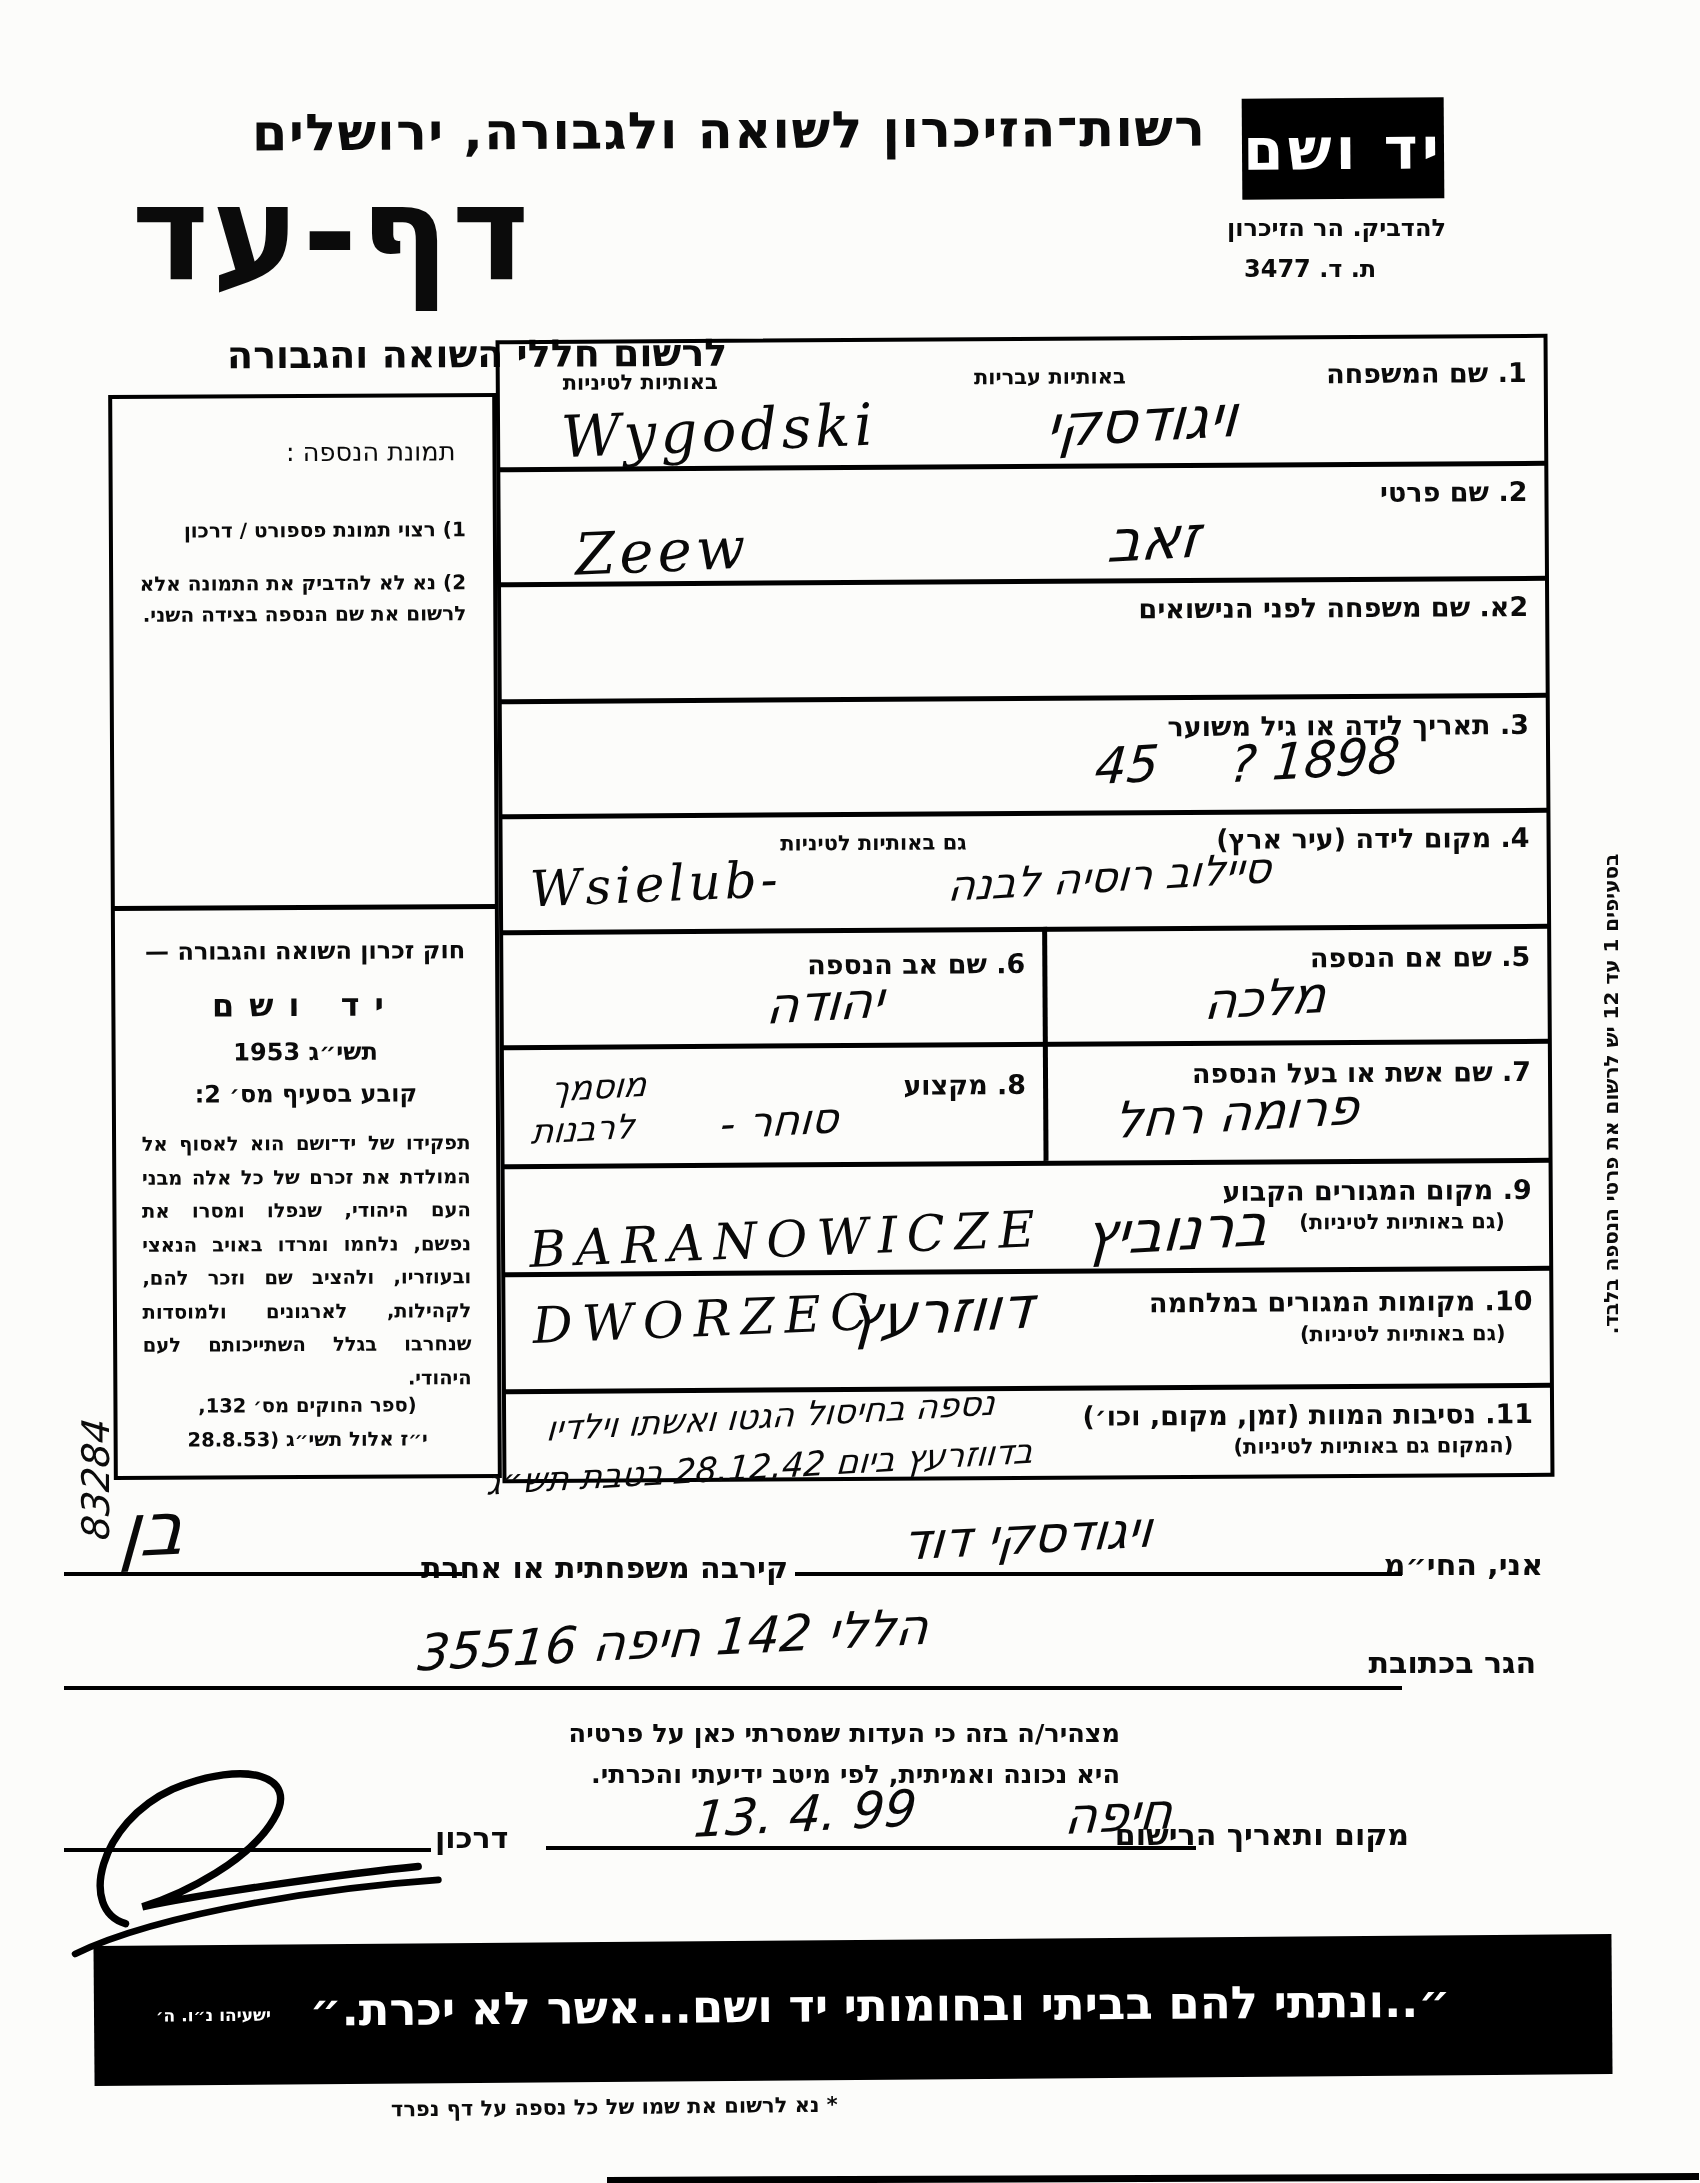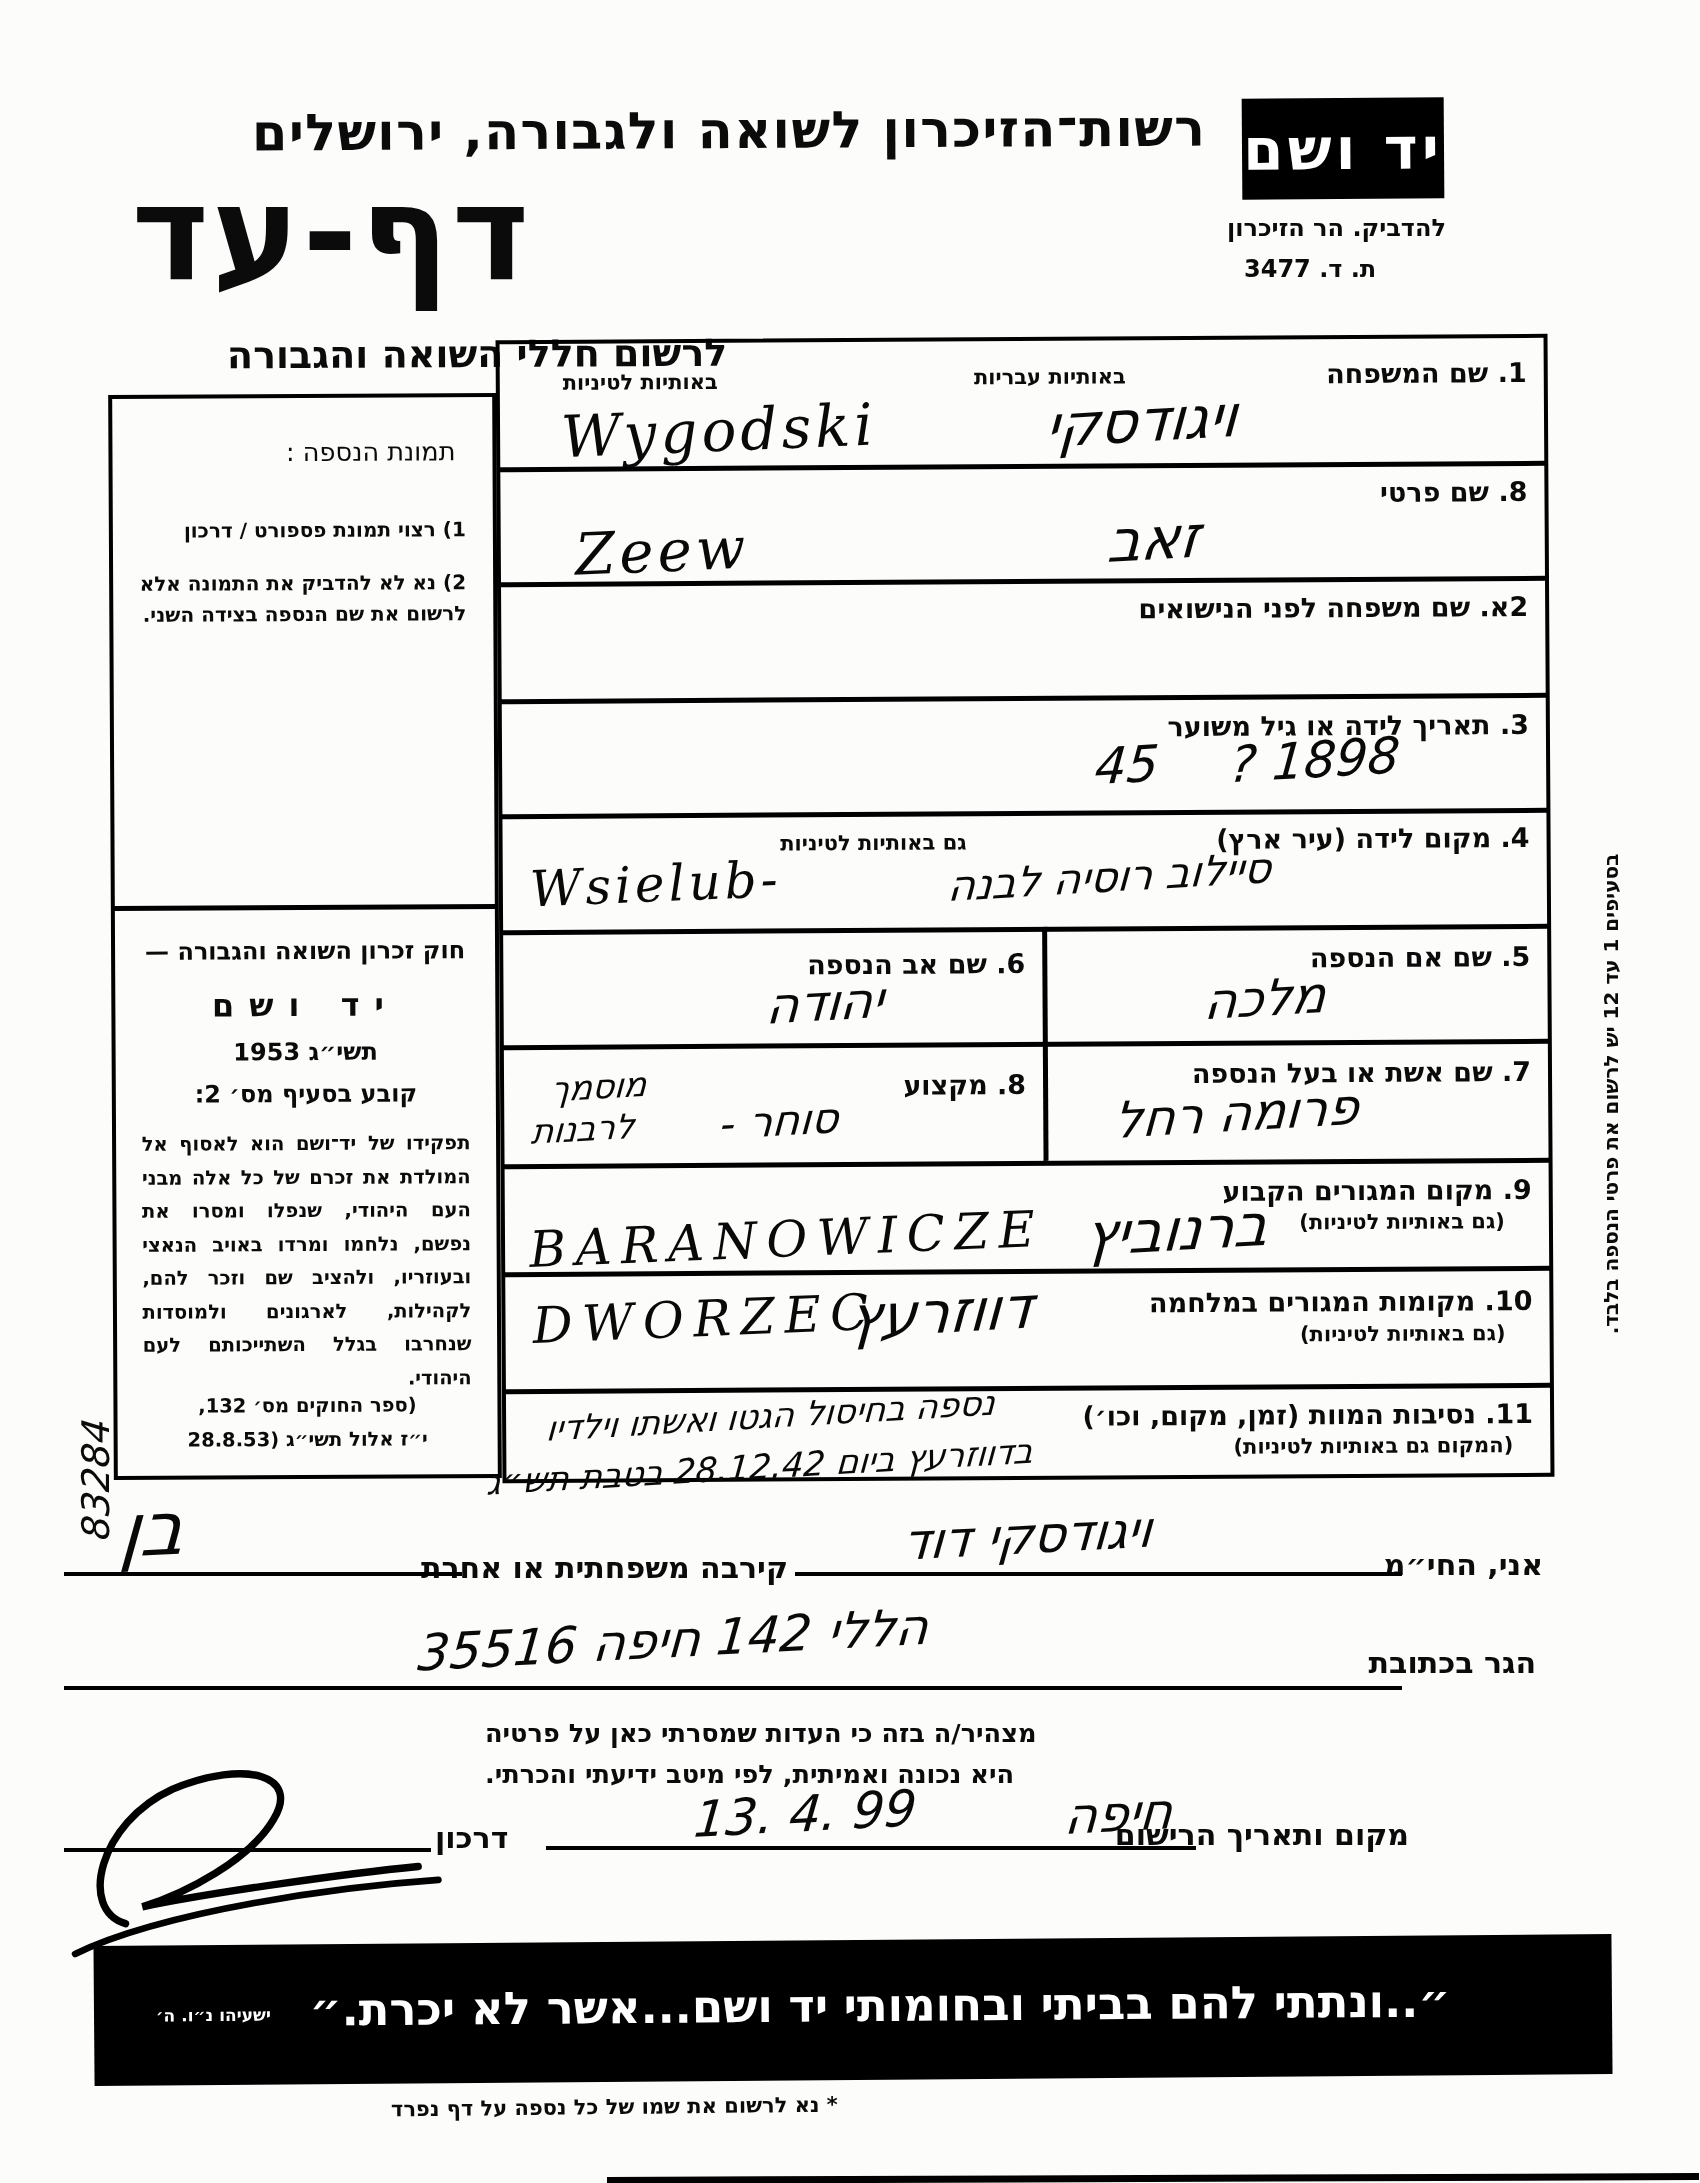--- a/index.html
+++ b/index.html
@@ -38,21 +38,21 @@
   .law-line1{position:absolute;top:539px;width:100%;text-align:center;font-size:24px;font-weight:bold;}
   .law-line2{position:absolute;top:588px;width:100%;text-align:center;font-size:32px;font-weight:bold;letter-spacing:15px;}
   .law-line3{position:absolute;top:640px;width:100%;text-align:center;font-size:24px;font-weight:bold;}
   .law-line4{position:absolute;top:682px;width:100%;text-align:center;font-size:24px;font-weight:bold;}
   .law-body{position:absolute;top:729px;right:25.6px;left:25.6px;font-size:19.5px;font-weight:bold;line-height:1.72;text-align:justify;}
   .law-cit1{position:absolute;top:996px;width:100%;text-align:center;font-size:19.5px;font-weight:bold;}
   .law-cit2{position:absolute;top:1030px;width:100%;text-align:center;font-size:19.5px;font-weight:bold;}
   
   .decl-label{position:absolute;font-size:30px;font-weight:bold;white-space:nowrap;}
   .uline{position:absolute;height:4px;background:#000;}
-  .statement{position:absolute;right:535px;top:1713px;width:681px;text-align:left;font-size:25.6px;font-weight:bold;line-height:1.6;}
+  .statement{position:absolute;right:581px;top:1713px;width:681px;text-align:right;font-size:25.6px;font-weight:bold;line-height:1.6;}
   
   .banner{top:1940px;left:94px;width:1518px;height:140px;background:#000;transform:rotate(-0.45deg);}
   .banner-quote{position:absolute;top:50%;left:101px;right:47px;transform:translateY(-58%);color:#fff;
     font-size:45px;font-weight:bold;text-align:center;white-space:nowrap;}
   .banner-attr{position:absolute;top:50%;left:15px;transform:translateY(-50%);color:#fff;font-size:17px;font-weight:bold;white-space:nowrap;margin-left:47px;}
   .footer-note{top:2095px;right:863px;font-size:21px;font-weight:bold;white-space:nowrap;transform:rotate(-0.6deg);}
   
   .vnote{top:1082px;left:1173px;width:876px;text-align:center;font-size:20px;font-weight:bold;white-space:nowrap;
     transform:rotate(-90deg);}
   .corner-num{top:1459px;left:3.4px;width:182px;height:40px;text-align:center;font-size:38px;font-style:italic;
@@ -99,21 +99,21 @@
   <div class="hline" style="top:928px"></div>
   <div class="hline" style="top:1045px"></div>
   <div class="vline" style="left:539px;top:586px;height:234px"></div>
 
   <div class="flabel" style="top:19px;right:17px">1. שם המשפחה</div>
   <div class="fsub" style="top:24px;right:418px">באותיות עבריות</div>
   <div class="fsub" style="top:27px;right:826px">באותיות לטיניות</div>
   <div class="hw-he hw-xl" style="top:47px;left:546px">ויגודסקי</div>
   <div class="hw-lat hw-xl" style="top:54px;left:61px">Wygodski</div>
 
-  <div class="flabel" style="top:138px;right:17px">8. שם פרטי</div>
+  <div class="flabel" style="top:138px;right:17px">2. שם פרטי</div>
   <div class="hw-he hw-xl" style="top:165px;left:607px">זאב</div>
   <div class="hw-lat hw-xl" style="top:174px;left:74px">Zeew</div>
 
   <div class="flabel" style="top:253px;right:17px">2א. שם משפחה לפני הנישואים</div>
 
   <div class="flabel" style="top:371px;right:17px">3. תאריך לידה או גיל משוער</div>
   <div class="hw-he hw-lg" style="top:396px;left:593px">45</div>
   <div class="hw-he hw-lg" style="top:392px;left:728px;direction:ltr">? 1898</div>
 
   <div class="flabel" style="top:484px;right:17px">4. מקום לידה (עיר ארץ)</div>

